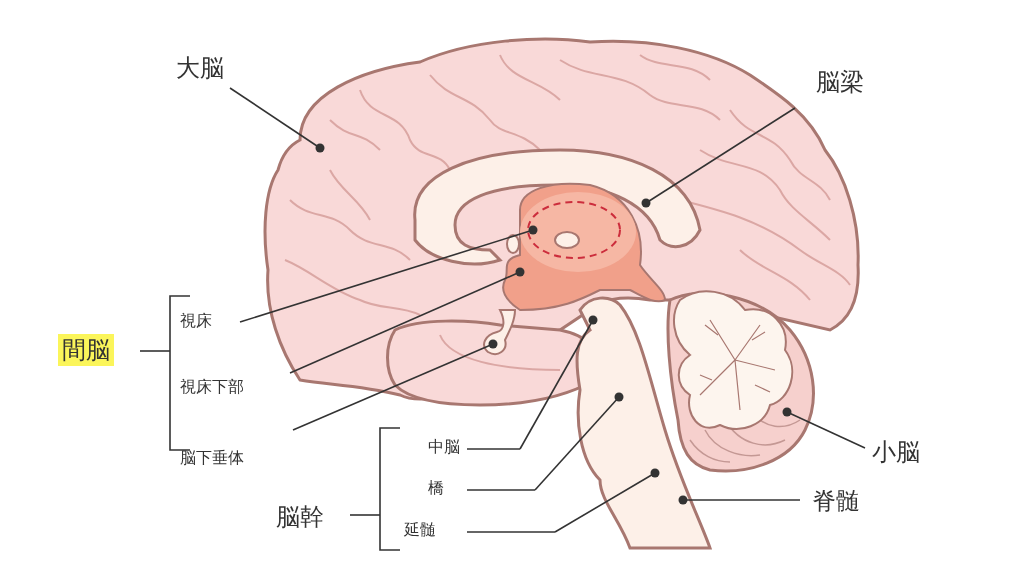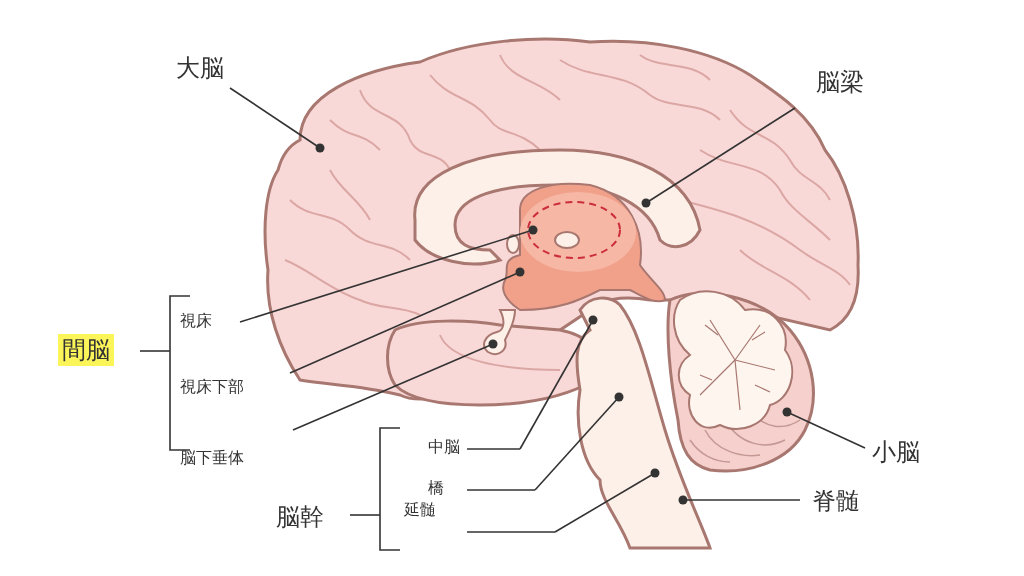--- a/index.html
+++ b/index.html
@@ -99,15 +99,15 @@
 
 <div class="label big" style="left:176px;top:56px;">大脳</div>
 <div class="label big" style="left:816px;top:70px;">脳梁</div>
 <div class="label big" style="left:58px;top:338px;"><span class="hl">間脳</span></div>
 <div class="label" style="left:180px;top:313px;">視床</div>
 <div class="label" style="left:180px;top:379px;">視床下部</div>
 <div class="label" style="left:180px;top:422px;margin-top:28px;">脳下垂体</div>
 <div class="label big" style="left:276px;top:505px;">脳幹</div>
 <div class="label" style="left:404px;top:439px;margin-left:24px;">中脳</div>
 <div class="label" style="left:428px;top:480px;">橋</div>
-<div class="label" style="left:404px;top:502px;text-align:center;">延髄</div>
+<div class="label" style="left:404px;top:522px;text-align:center;">延髄</div>
 <div class="label big" style="left:872px;top:432px;margin-top:8px;">小脳</div>
 <div class="label big" style="left:812px;top:489px;font-family:Liberation Serif, serif;">脊髄</div>
 
 </body></html>

